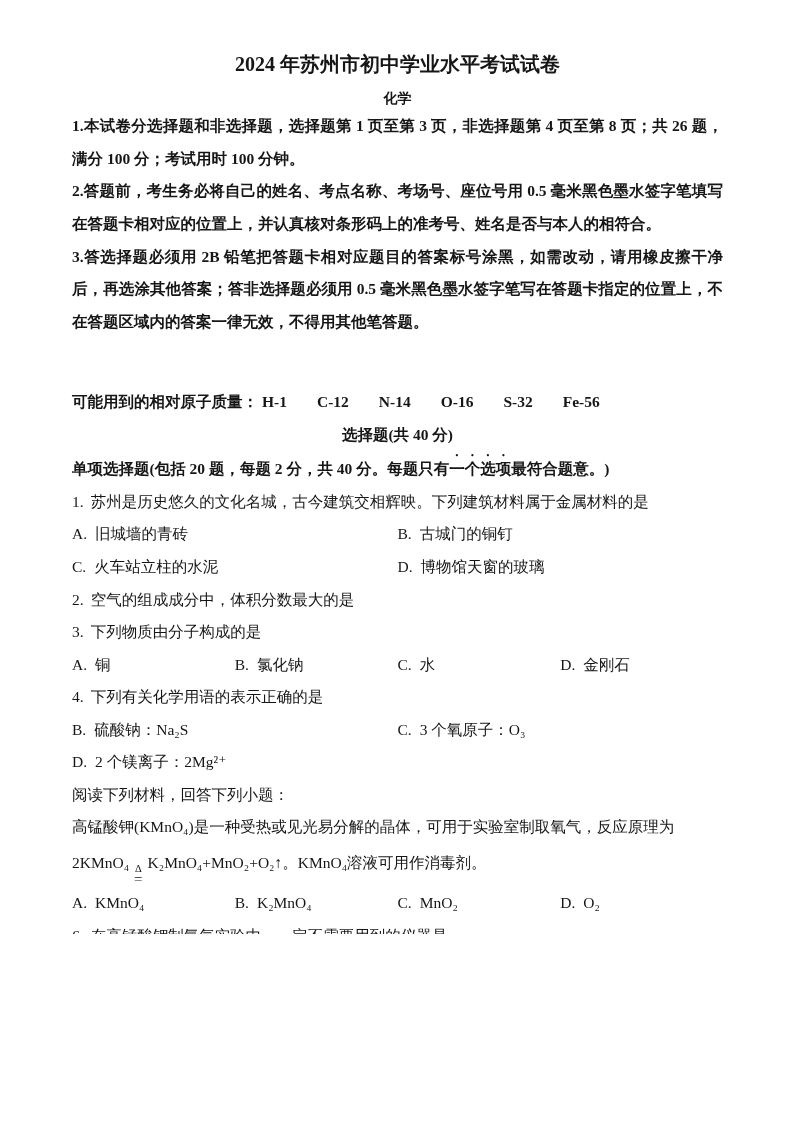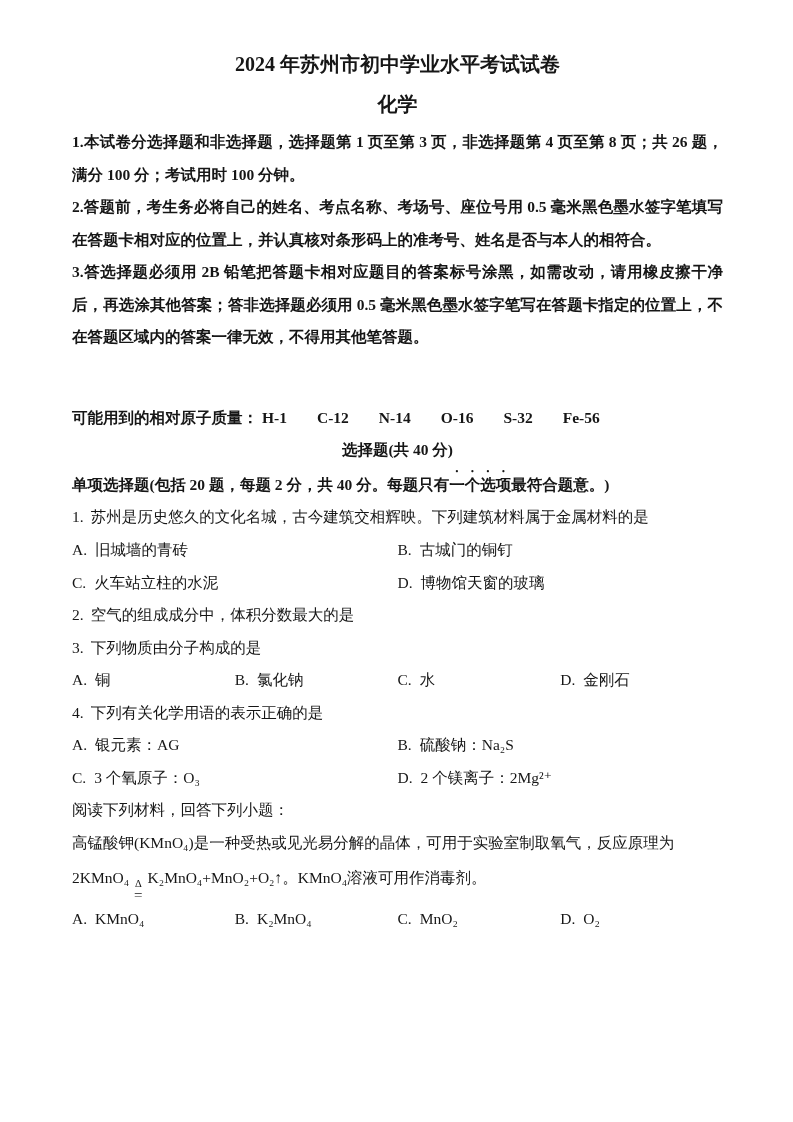--- a/index.html
+++ b/index.html
@@ -6,21 +6,21 @@
   html, body { margin: 0; padding: 0; }
   body {
     width: 793px; height: 1122px;
     background: #ffffff; color: #161616;
     font-family: "Liberation Serif", "DejaVu Serif", serif;
     font-size: 15.5px;
   }
   .page { width: 793px; height: 934px; padding: 48px 70px 0 72px; overflow: hidden; }
 
   .doc-title  { text-align: center; font-size: 20px; font-weight: bold; margin: 0 0 8px; line-height: 1.6; }
-  .doc-subject{ text-align: center; font-size: 20px; font-weight: bold; margin: 0 0 6px; line-height: 1.6; }
+  .doc-subject{ text-align: center; font-size: 14px; font-weight: bold; margin: 0 0 0; line-height: 1.6; }
 
   .line { margin: 0; line-height: 2.1; }
   .bold { font-weight: bold; }
   .just { text-align: justify; }
 
   .notice-heading { margin-top: 4px; }
 
   .atomic { display: flex; align-items: baseline; }
   .am-values { display: inline-flex; gap: 30px; margin-left: 4px; margin-top: 48px; }
 
@@ -97,21 +97,20 @@
       <span><span class="opt-label">A.</span><span>铜</span></span>
       <span><span class="opt-label">B.</span><span>氯化钠</span></span>
       <span><span class="opt-label">C.</span><span>水</span></span>
       <span><span class="opt-label">D.</span><span>金刚石</span></span>
     </div>
   </section>
 
   <section>
     <p class="line"><span class="qnum">4.</span><span>下列有关化学用语的表示正确的是</span></p>
     <div class="options cols-2">
-      <span><span class="opt-label">A.</span><span>银元素：AG</span></span>
       <span><span class="opt-label">B.</span><span>硫酸钠：Na₂S</span></span>
       <span><span class="opt-label">C.</span><span>3 个氧原子：O₃</span></span>
       <span><span class="opt-label">D.</span><span>2 个镁离子：2Mg²⁺</span></span>
     </div>
   </section>
 
   <section>
     <p class="line">阅读下列材料，回答下列小题：</p>
     <p class="line just">高锰酸钾(KMnO₄)是一种受热或见光易分解的晶体，可用于实验室制取氧气，反应原理为</p>
     <p class="line equation"><span>2KMnO₄</span><span class="cond">

